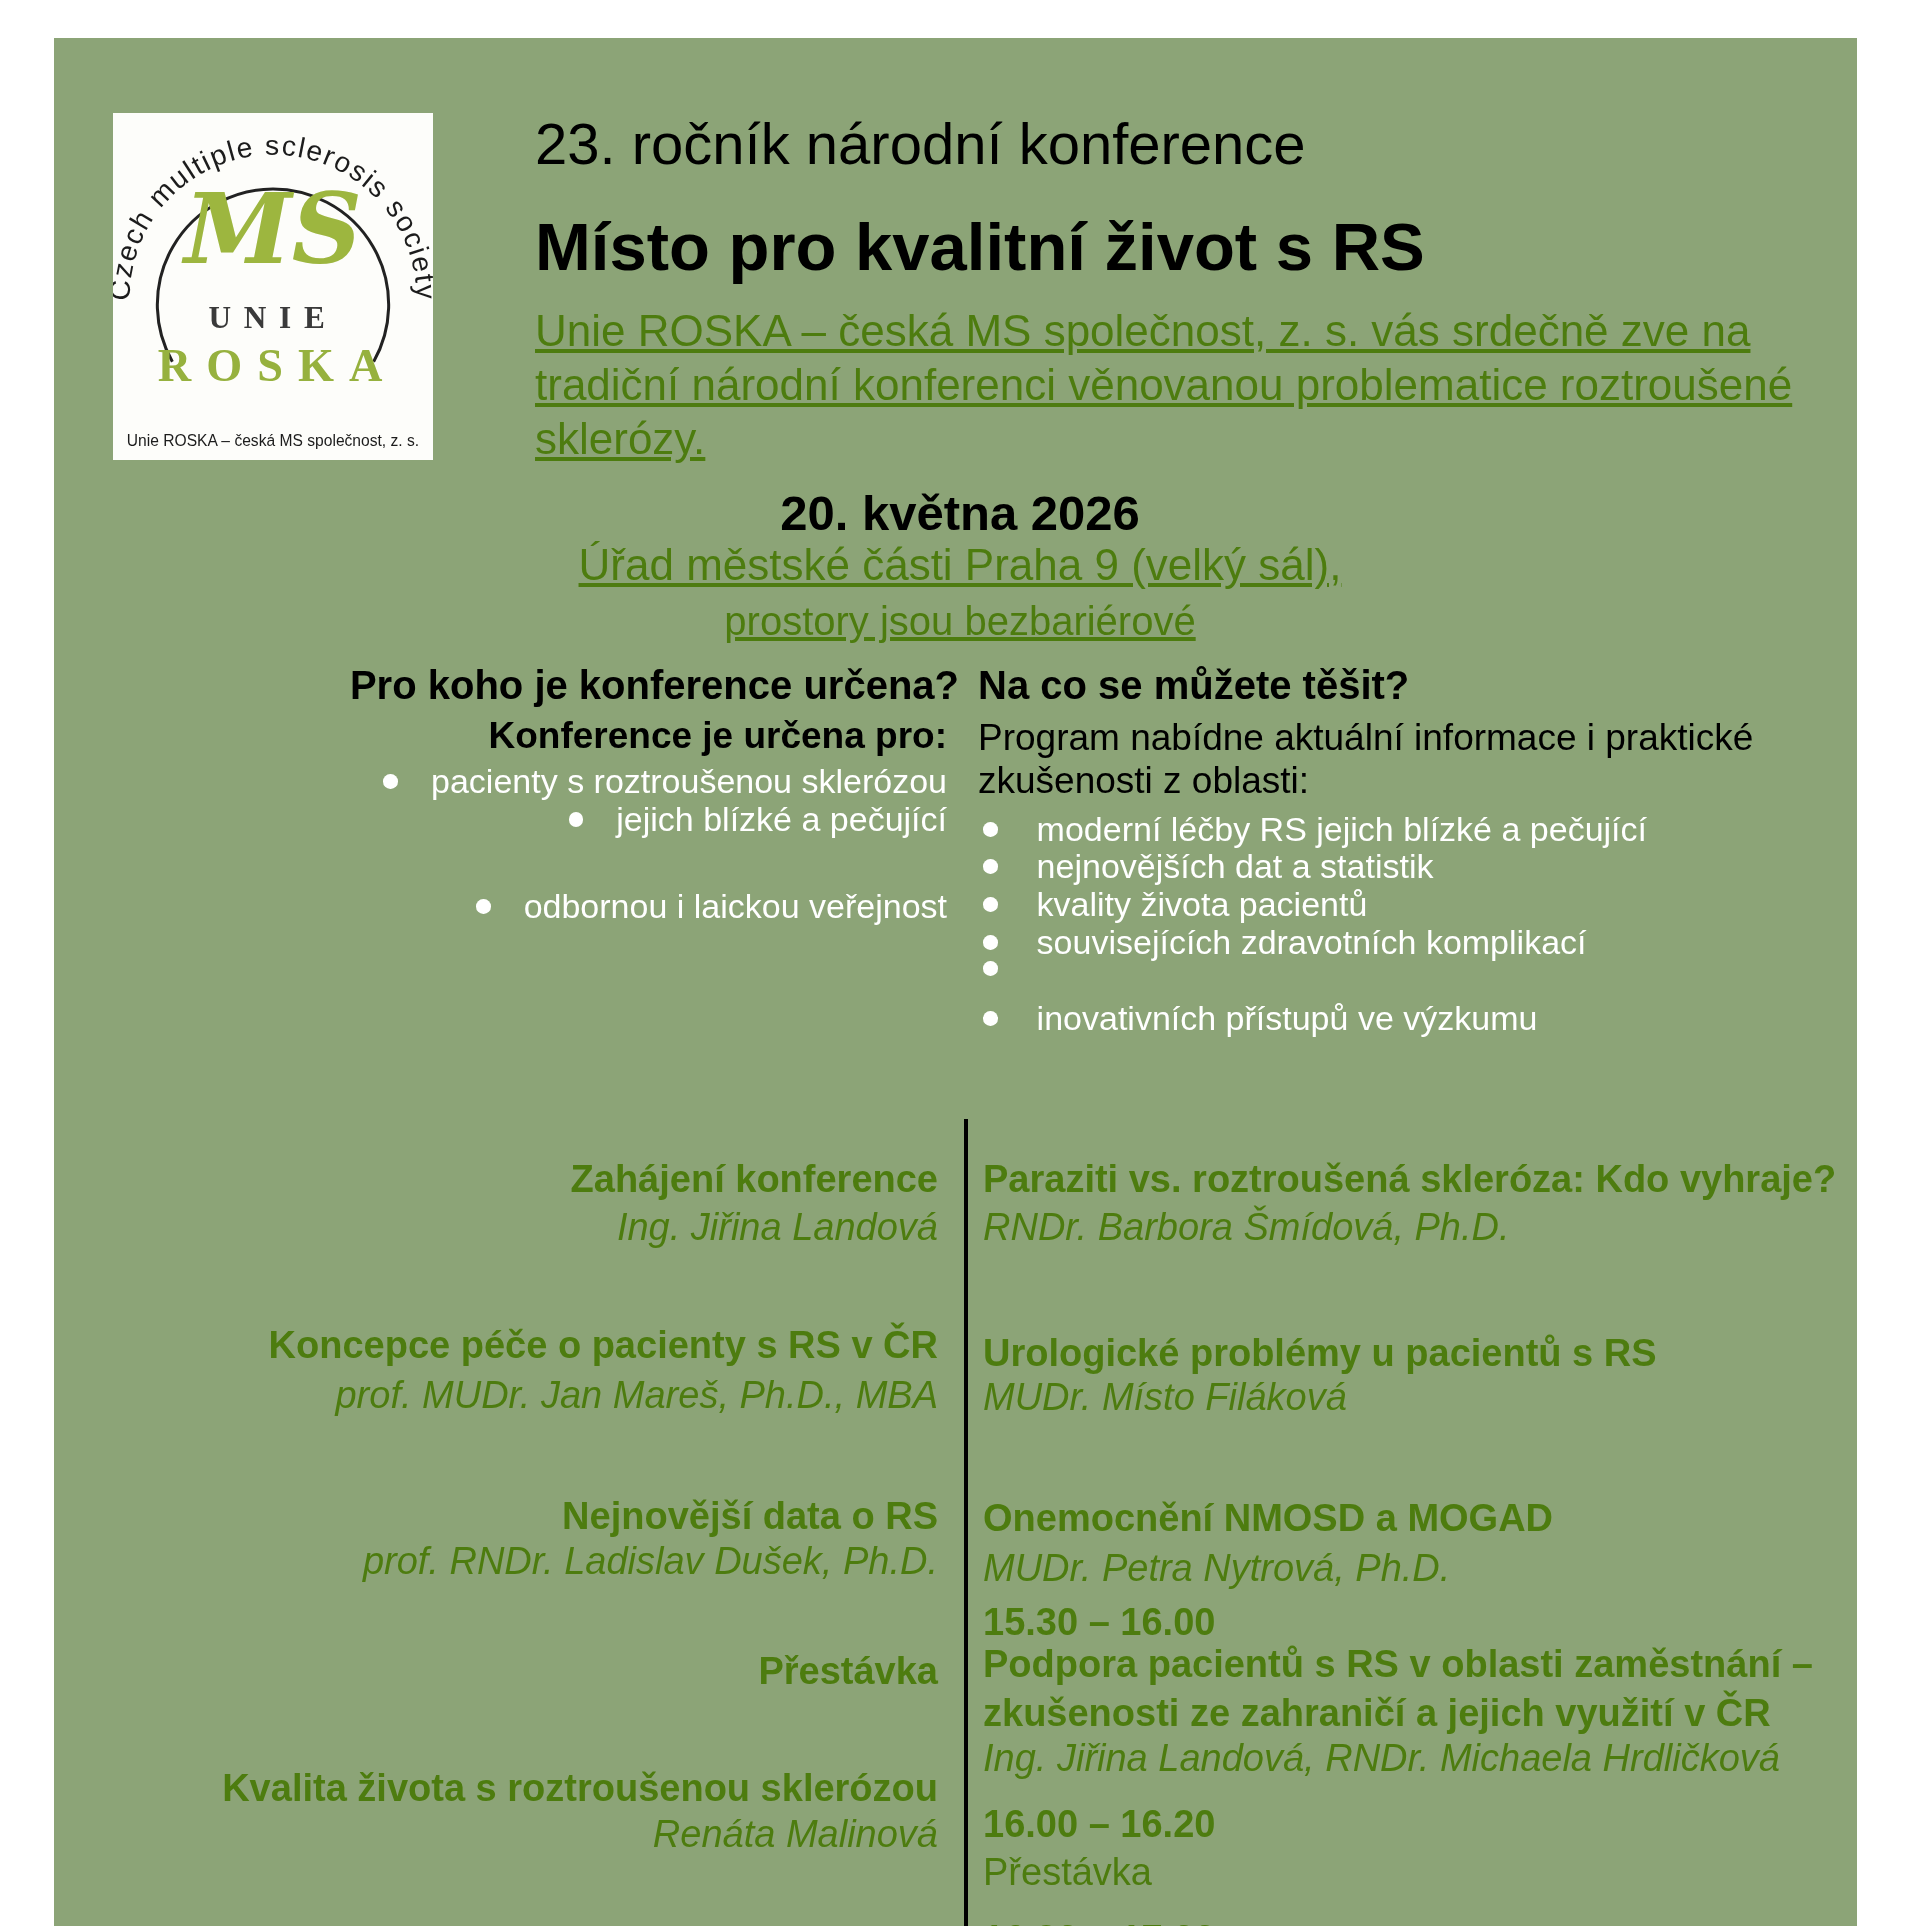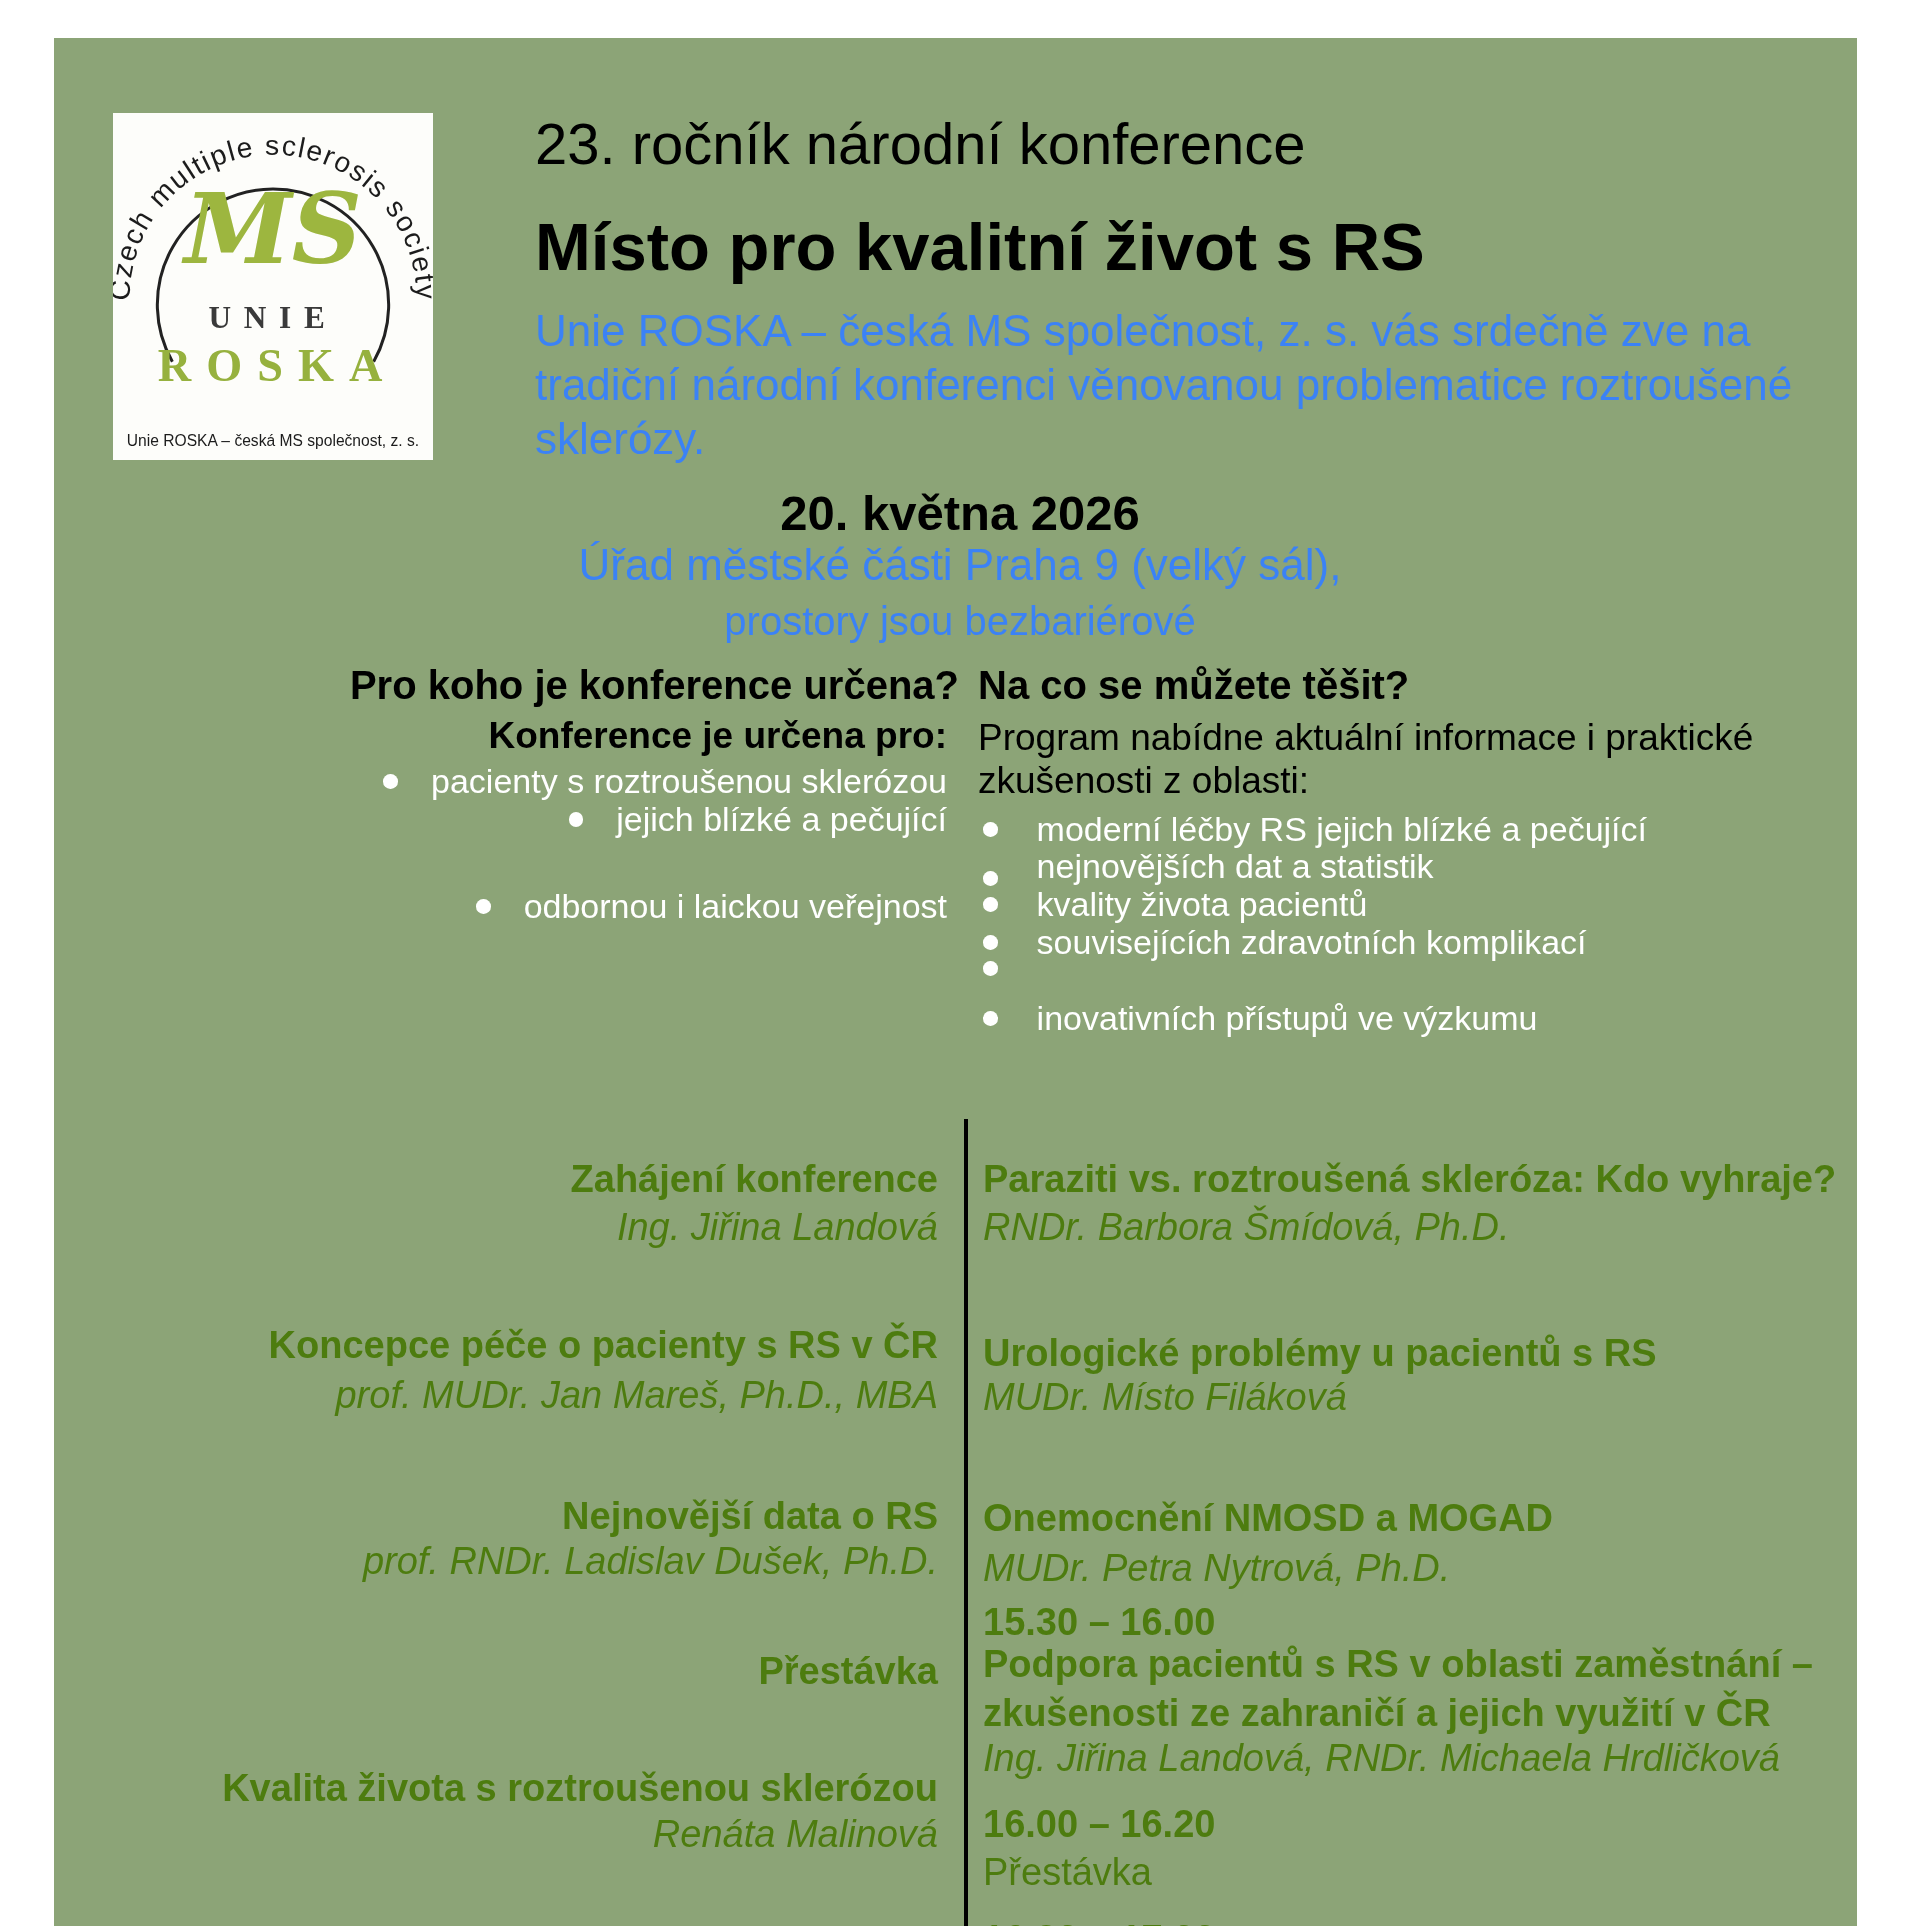--- a/index.html
+++ b/index.html
@@ -1,21 +1,21 @@
 <!DOCTYPE html>
 <html style="font-size:6.2px"><head>
 <meta charset="utf-8">
 <style>
   html,body{margin:0;padding:0;}
   body{width:1911px;height:2703px;background:#ffffff;font-family:"Liberation Sans","DejaVu Sans",sans-serif;position:relative;overflow:hidden;}
   .abs{position:absolute;}
   .panel{position:absolute;left:54px;width:1803px;}
   #green{top:38px;height:2087px;background:#8ca477;}
   .k{color:#000;}
-  .w{color:#3b82f6;}
+  .w{color:#4d7c0f;text-decoration:underline;}
   .b{font-weight:700;}
   .i{font-style:italic;}
   .cx{left:71px;width:1778px;text-align:center;}
   .nowrap{white-space:nowrap;}
   
   .brow{display:flex;align-items:center;font-size:34px;color:#fff;white-space:nowrap;}
   .brow .dotw{width:14.6px;height:14.6px;border-radius:50%;background:#fff;flex:none;}
   .brow-l{justify-content:flex-end;}
   .brow-l .dotw{margin-right:33px;}
   .brow-r .dotw{margin-right:39px;}
@@ -72,21 +72,21 @@
     <span>odbornou i laickou veřejnost</span>
 </div>
 
 <div class="abs k b nowrap" style="left:978px;top:663px;font-size:40px;">Na co se můžete těšit?</div>
 <div class="abs k" style="left:978px;top:716px;width:878px;font-size:37px;line-height:43px;">Program nabídne aktuální informace i praktické zkušenosti z oblasti:</div>
 
 <div class="abs brow brow-r" style="left:983px;top:810px;">
   <span class="dotw"></span>
     <span>moderní léčby RS jejich blízké a pečující</span>
 </div>
-<div class="abs brow brow-r" style="left:983px;top:847px;align-items:flex-end;">
+<div class="abs brow brow-r" style="left:983px;top:847px;">
   <span class="dotw"></span>
     <span>nejnovějších dat a statistik</span>
 </div>
 <div class="abs brow brow-r" style="left:983px;top:885px;">
   <span class="dotw"></span>
     <span>kvality života pacientů</span>
 </div>
 <div class="abs brow brow-r" style="left:983px;top:923px;">
   <span class="dotw"></span>
     <span>souvisejících zdravotních komplikací</span>

